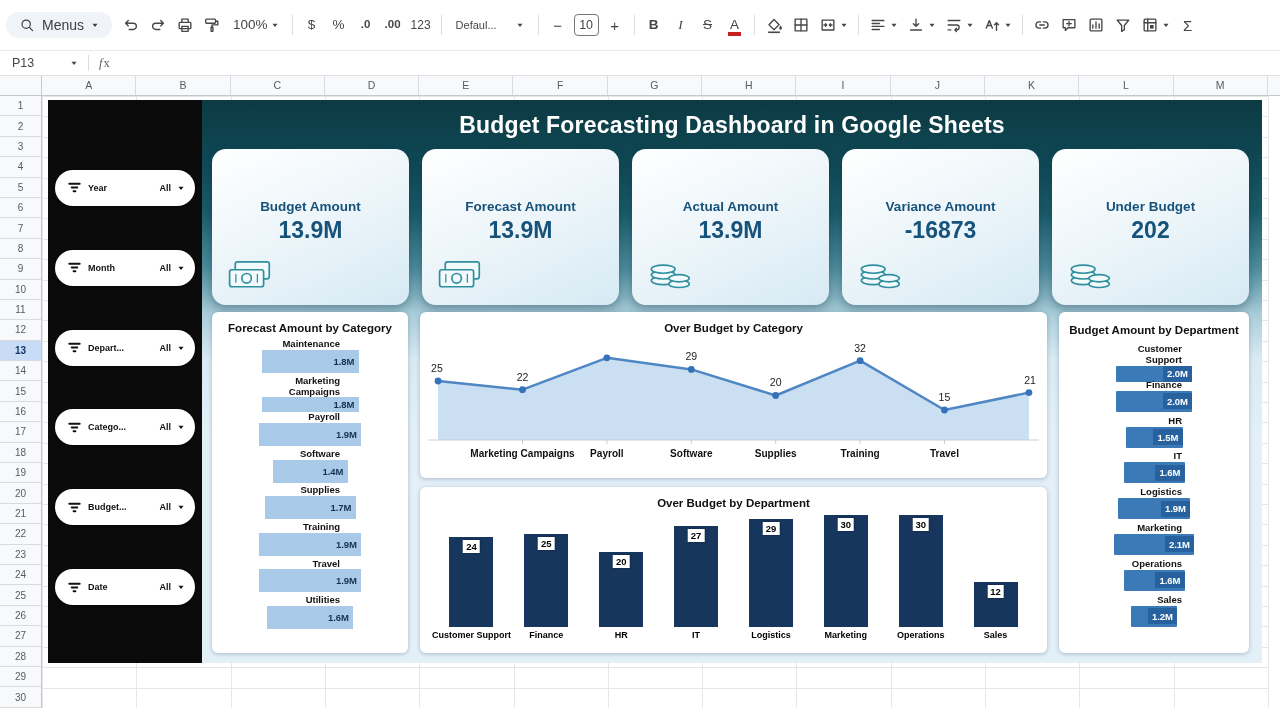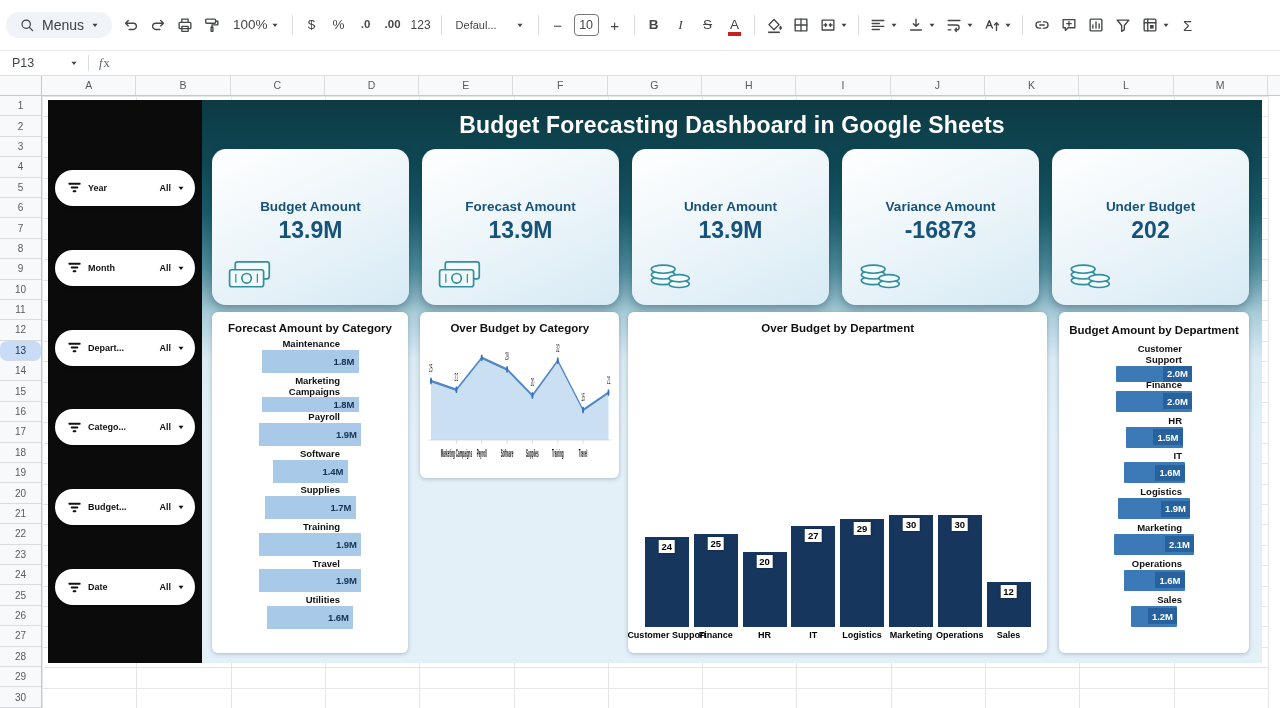--- a/index.html
+++ b/index.html
@@ -44,21 +44,21 @@
   .sheet{ position:relative; height:632px; background:#fff; }
   .col-headers{ position:absolute; left:0; top:0; height:20px; width:100%; display:flex;
     background:#f8f9fa; border-bottom:1px solid #c4c7cc; z-index:2; }
   .corner-cell{ width:42px; flex:none; border-right:1px solid #c4c7cc; background:#f8f9fa; }
   .col-h{ width:94.3px; flex:none; border-right:1px solid #d9dbdf; text-align:center;
     font-size:10.5px; line-height:19px; color:#575b60; }
   .row-gutter{ position:absolute; left:0; top:20px; width:42px; background:#f8f9fa;
     border-right:1px solid #c4c7cc; z-index:2; }
   .row-h{ height:20.4px; border-bottom:1px solid #d9dbdf; font-size:10px; color:#575b60;
     display:flex; align-items:center; justify-content:center; }
-  .row-h.sel{ background:#c8dcf8; color:#123a67; font-weight:normal;border-radius:7px; }
+  .row-h.sel{ background:#c8dcf8; color:#123a67; font-weight:bold; }
   .grid-bg{ position:absolute; left:42px; top:20px; width:1227px; bottom:0;
     background-image:
       repeating-linear-gradient(to right, #e4e6e9 0 1px, transparent 1px 94.3px),
       repeating-linear-gradient(to bottom, #e4e6e9 0 1px, transparent 1px 20.4px); }
 
   
   .dashboard{ position:absolute; left:48px; top:24px; width:1214px; height:563px; z-index:3; display:flex; }
   .dsidebar{ width:154px; flex:none; background:#0b0b0c; display:flex; flex-direction:column;
     justify-content:space-evenly; padding:26px 0 14px; }
   .fpill{ margin:0 7px; height:36px; background:#fff; border-radius:18px; display:flex; align-items:center;
@@ -77,21 +77,21 @@
     box-shadow:0 4px 10px rgba(10,40,60,.35); }
   .kpi-title{ font-size:13.5px; font-weight:bold; color:var(--kpi-text,#17527b); }
   .kpi-value{ font-size:23px; font-weight:bold; color:var(--kpi-text,#17527b); margin-top:3px; }
   .kpi-icon{ position:absolute; left:14px; bottom:12px; }
 
   .content-row{ position:absolute; left:10px; right:13px; top:212px; bottom:10px; display:flex; gap:12px; }
   .panel{ background:#fff; border-radius:6px; box-shadow:0 1px 4px rgba(30,60,90,.3); }
   .panel-title{ font-size:11.5px; font-weight:bold; color:#111; text-align:center; }
   .fc-panel{ width:196px; flex:none; padding:10px 8px 8px; }
   .fc-panel .panel-title{ margin-bottom:5px; }
-  .mid-col{ flex:1; display:flex; flex-direction:row; gap:9px; min-width:0; }
+  .mid-col{ flex:1; display:flex; flex-direction:column; gap:9px; min-width:0; }
   .line-panel{ height:166px; padding:10px 8px 0; }
   .colchart-panel{ flex:1; padding:10px 10px 4px; }
   .bd-panel{ width:190px; flex:none; padding:12px 8px 4px; }
   .bd-panel .panel-title{ margin-bottom:8px; }
 
   .hrow{ display:flex; align-items:center; height:36.6px;flex-direction:column; }
   .hlabel{ width:72px; flex:none; text-align:right; padding-right:6px; font-size:9.5px; font-weight:bold;
     color:#111; line-height:1.15; }
   .fc-bar{ height:23px; background:var(--bar-light-blue,#a9c9e9); display:flex; align-items:center;
     justify-content:flex-end; }
@@ -529,21 +529,21 @@
                   <g stroke="#2f8f9f" stroke-width="1.5" fill="#f2fafc">
                     <rect x="8" y="2.5" width="30" height="15" rx="2"></rect>
                     <rect x="3" y="9.5" width="30" height="15" rx="2"></rect>
                     <circle cx="18" cy="17" r="4.2"></circle>
                     <path d="M8.5,13.5 v7 M27.5,13.5 v7" stroke-width="1.1" fill="none"></path>
                   </g>
                 </svg>
               </span>
             </div>
             <div class="kpi-card" data-name="kpi-card">
-              <div class="kpi-title" data-name="kpi-title">Under Amount</div>
+              <div class="kpi-title" data-name="kpi-title">Actual Amount</div>
               <div class="kpi-value" data-name="kpi-value">13.9M</div>
               <span class="kpi-icon icon" data-name="coins-icon">
                 <svg width="48" height="34" viewBox="0 0 42 30" fill="none" stroke="currentColor" stroke-width="1.5" stroke-linecap="round" stroke-linejoin="round">
                   <g stroke="#2f8f9f" stroke-width="1.4" fill="#f2fafc">
                     <ellipse cx="15" cy="19" rx="10.5" ry="3.6"></ellipse>
                     <ellipse cx="15" cy="14" rx="10.5" ry="3.6"></ellipse>
                     <ellipse cx="15" cy="9" rx="10.5" ry="3.6"></ellipse>
                     <ellipse cx="29" cy="22" rx="9" ry="3.2"></ellipse>
                     <ellipse cx="29" cy="17" rx="9" ry="3.2"></ellipse>
                   </g>

